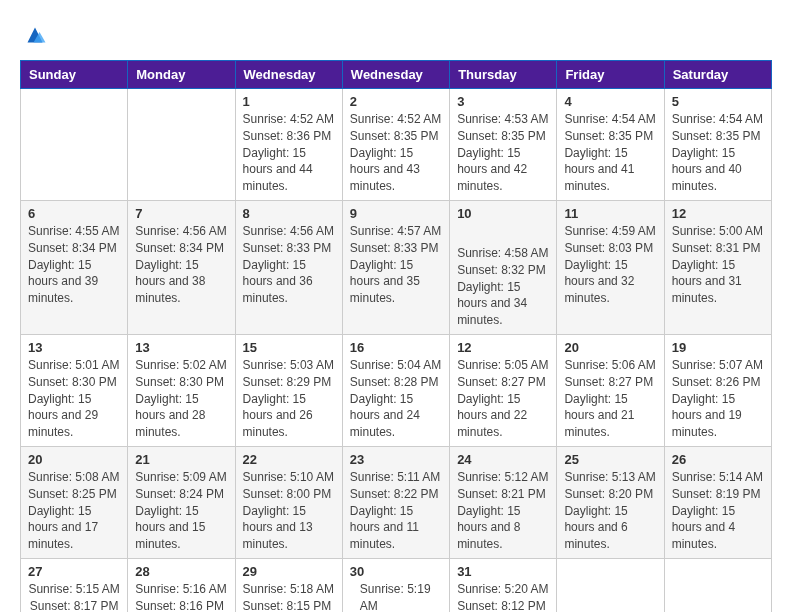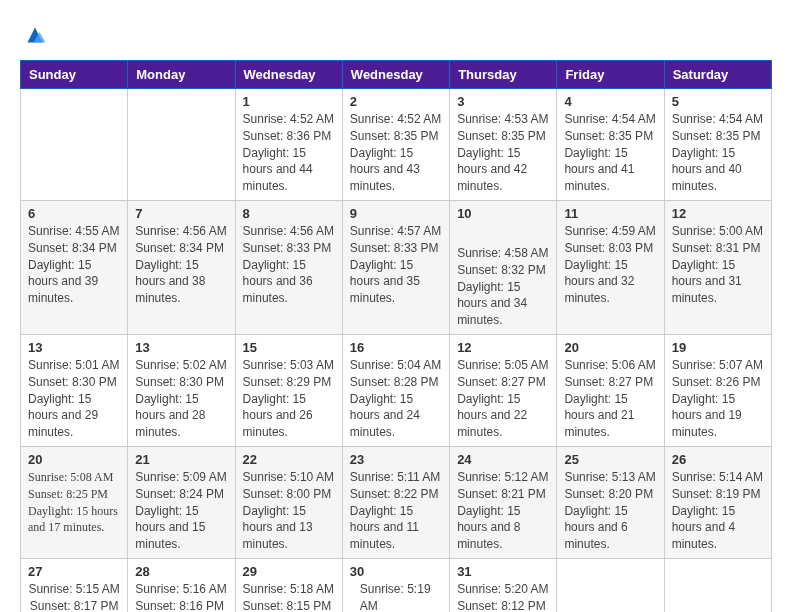--- a/index.html
+++ b/index.html
@@ -240,21 +240,21 @@
         <td>
           <span class="day-number">19</span>
           <div class="day-info" style="white-space: pre-line;">Sunrise: 5:07 AM
 Sunset: 8:26 PM
 Daylight: 15 hours and 19 minutes.</div>
         </td>
       </tr>
       <tr class="row-shaded">
         <td>
           <span class="day-number">20</span>
-          <div class="day-info" style="white-space: pre-line; font-family: Liberation Serif, serif;">Sunrise: 5:08 AM
+          <div class="day-info" style="white-space: pre-line;">Sunrise: 5:08 AM
 Sunset: 8:25 PM
 Daylight: 15 hours and 17 minutes.</div>
         </td>
         <td>
           <span class="day-number">21</span>
           <div class="day-info" style="white-space: pre-line;">Sunrise: 5:09 AM
 Sunset: 8:24 PM
 Daylight: 15 hours and 15 minutes.</div>
         </td>
         <td>

